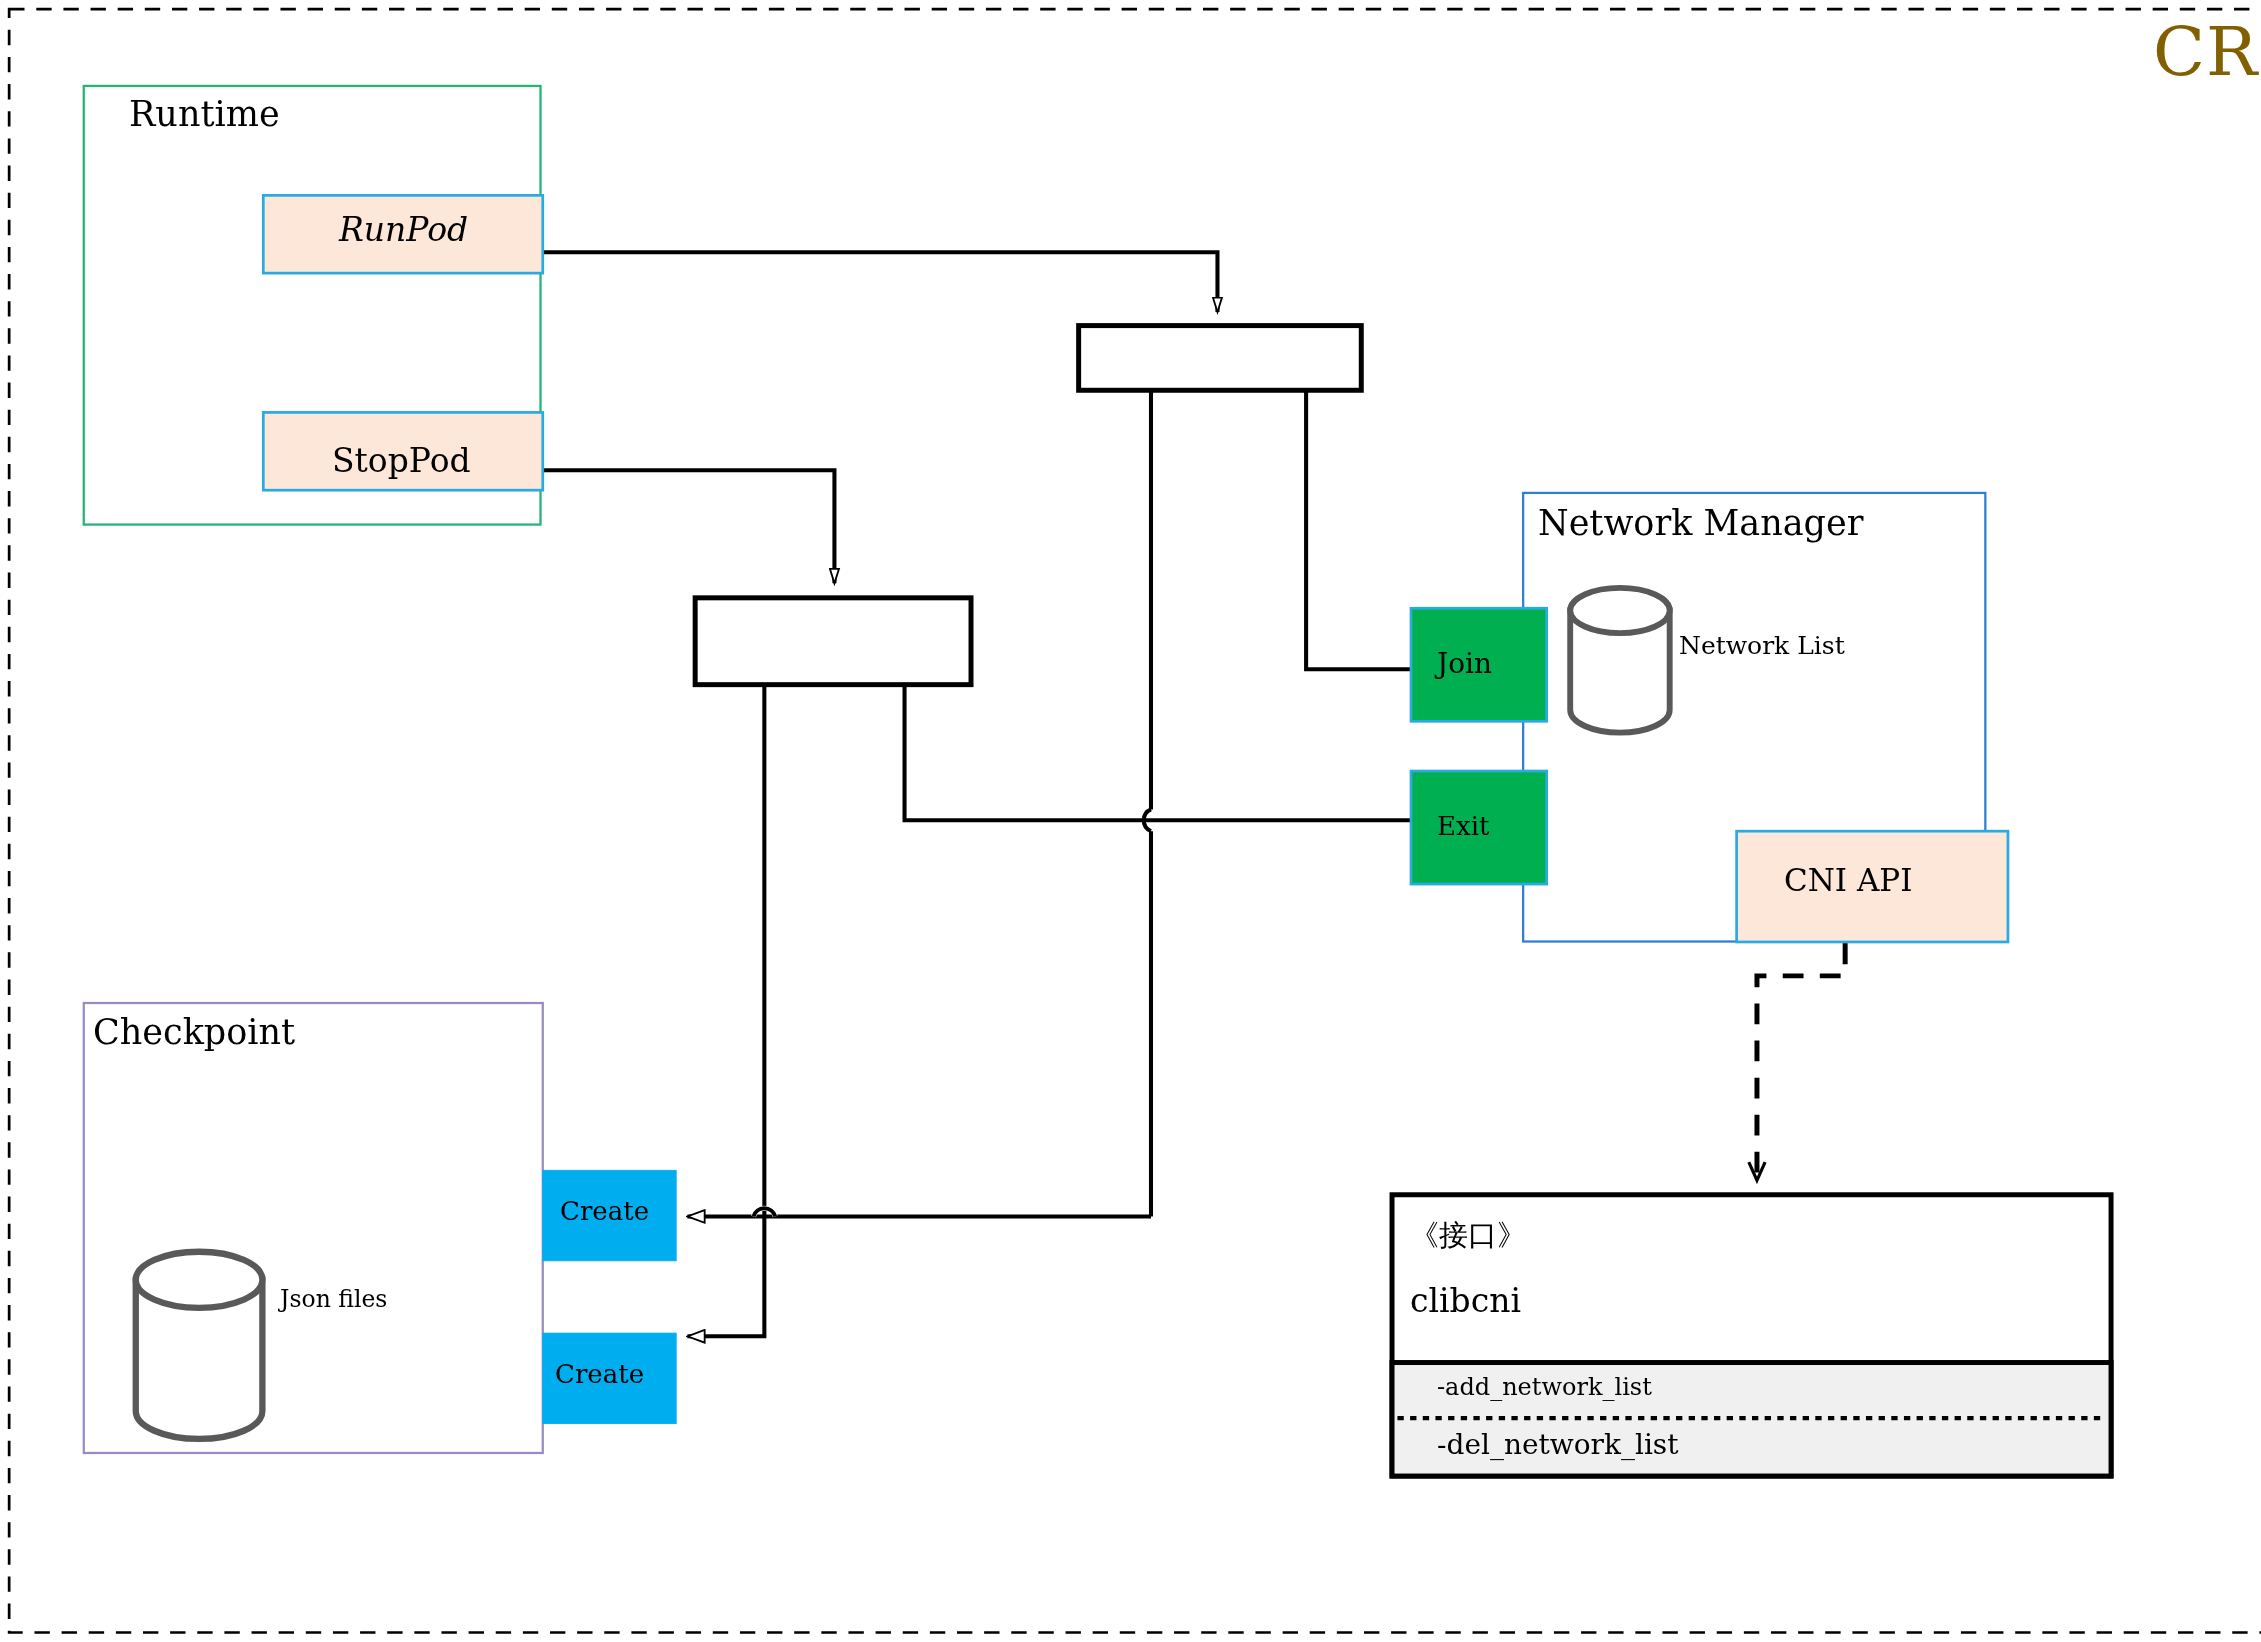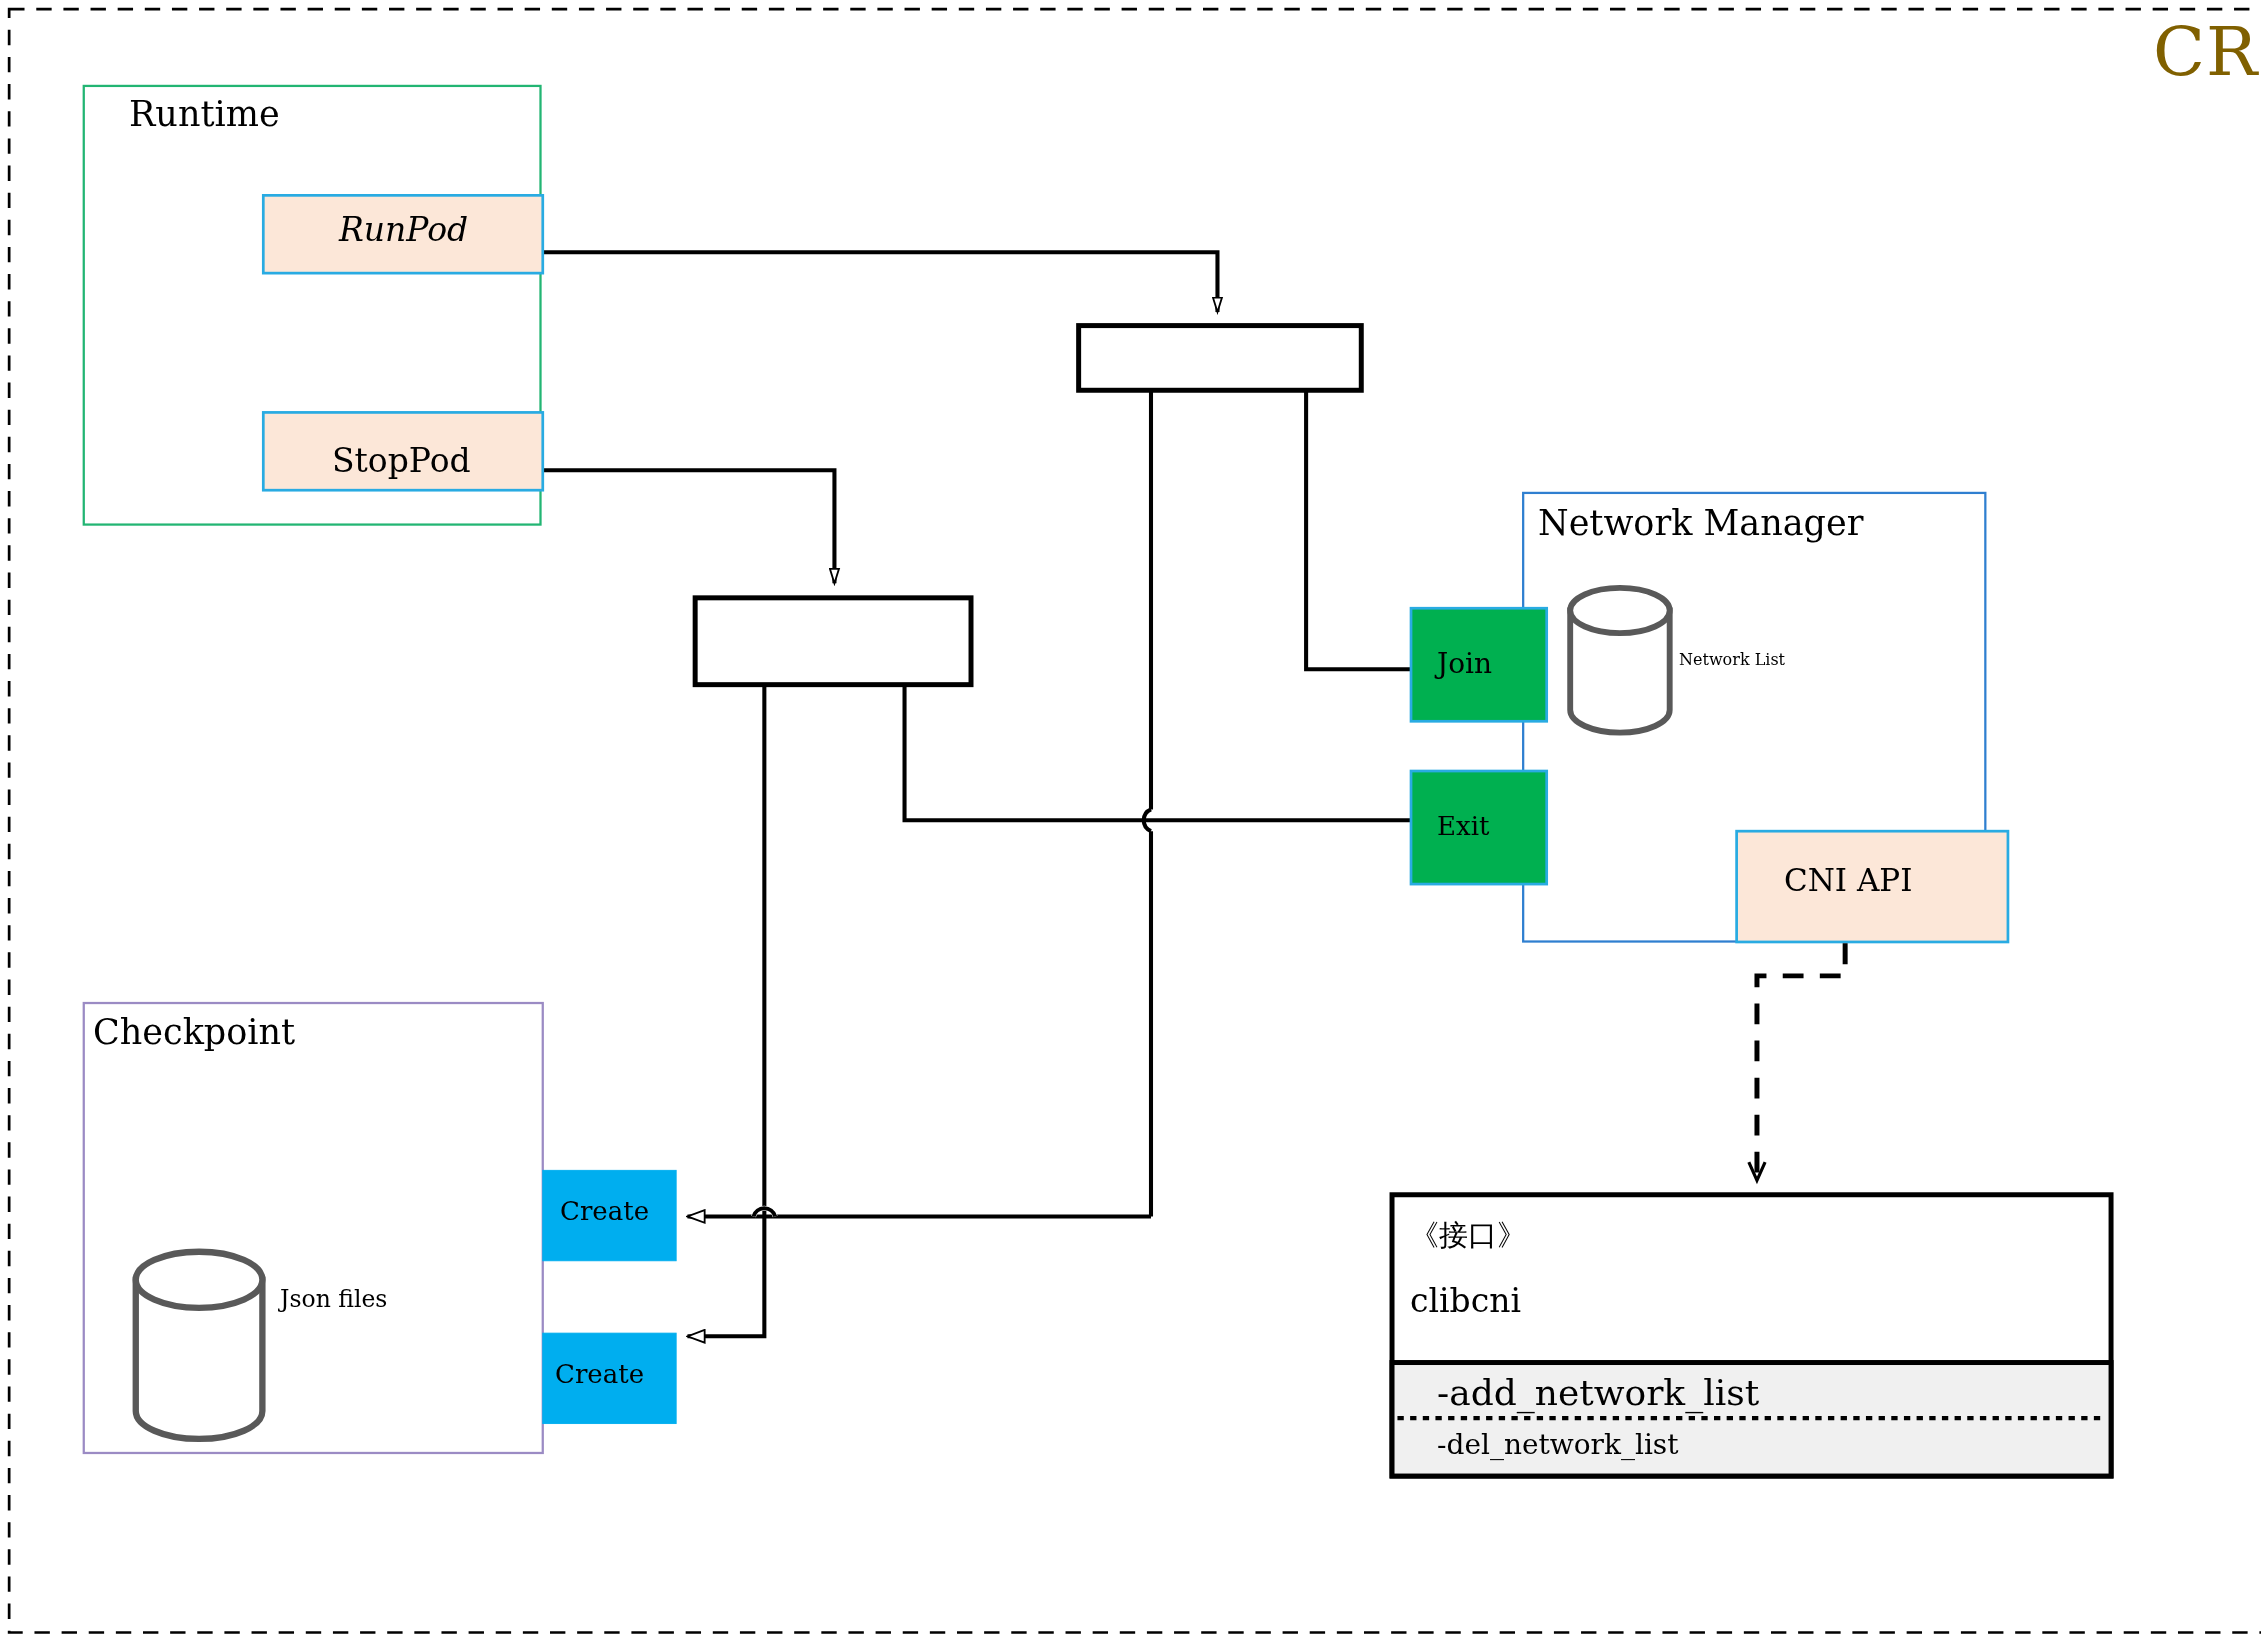--- a/index.html
+++ b/index.html
@@ -121,26 +121,26 @@
   <div class="lbl serif" style="left:1538px;top:506px;font-size:35px;">Network Manager</div>
 
   <div class="lbl serif" style="left:339px;top:213px;font-size:33px;font-style:italic;">RunPod</div>
   <div class="lbl serif" style="left:332px;top:430px;font-size:33px;margin-top:14px;">StopPod</div>
 
   <div class="lbl serif" style="left:280px;top:1288px;font-size:23.5px;">Json files</div>
 
   <div class="lbl serif" style="left:560px;top:1198px;font-size:26px;">Create</div>
   <div class="lbl serif" style="left:555px;top:1361px;font-size:26px;">Create</div>
 
-  <div class="lbl serif" style="left:1679px;top:652px;font-size:16px;">Network List</div>
+  <div class="lbl serif" style="left:1679px;top:633px;font-size:25px;">Network List</div>
 
   <div class="lbl serif" style="left:1437px;top:650px;font-size:28px;">Join</div>
   <div class="lbl serif" style="left:1437px;top:813px;font-size:26px;">Exit</div>
 
   <div class="lbl serif" style="left:1784px;top:865px;font-size:31px;">CNI API</div>
 
   <div class="lbl serif" style="left:1410px;top:1221px;font-size:29px;">《接口》</div>
   <div class="lbl serif" style="left:1410px;top:1284px;font-size:33px;">clibcni</div>
-  <div class="lbl serif" style="left:1437px;top:1375px;font-size:36px;">-add_network_list</div>
+  <div class="lbl serif" style="left:1437px;top:1375px;font-size:24px;">-add_network_list</div>
   <div class="lbl serif" style="left:1437px;top:1431px;font-size:28px;">-del_network_list</div>
 
 </div>
 
 
 </body></html>

